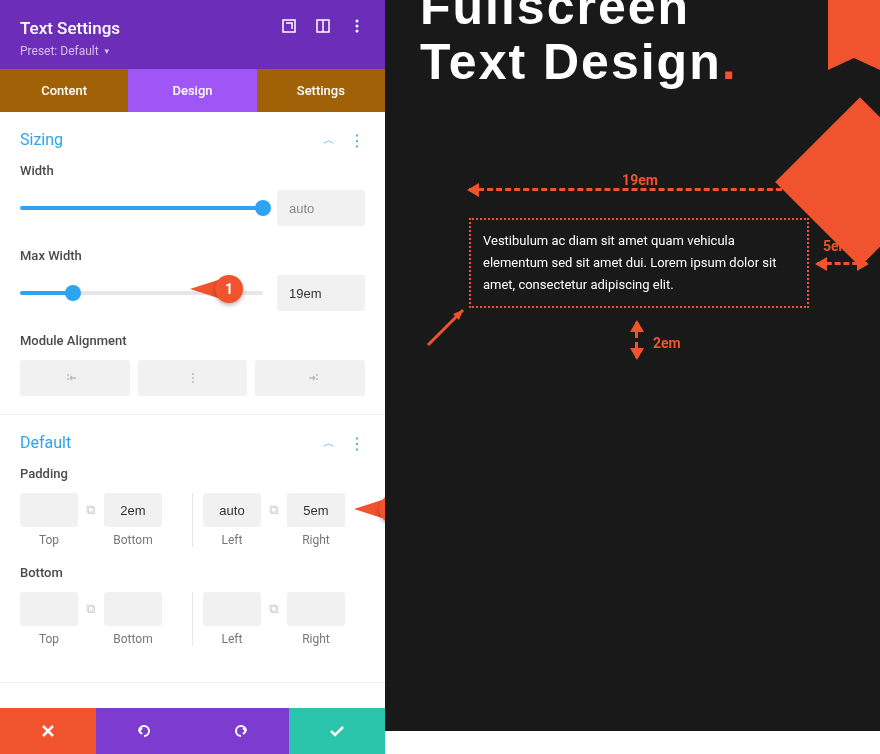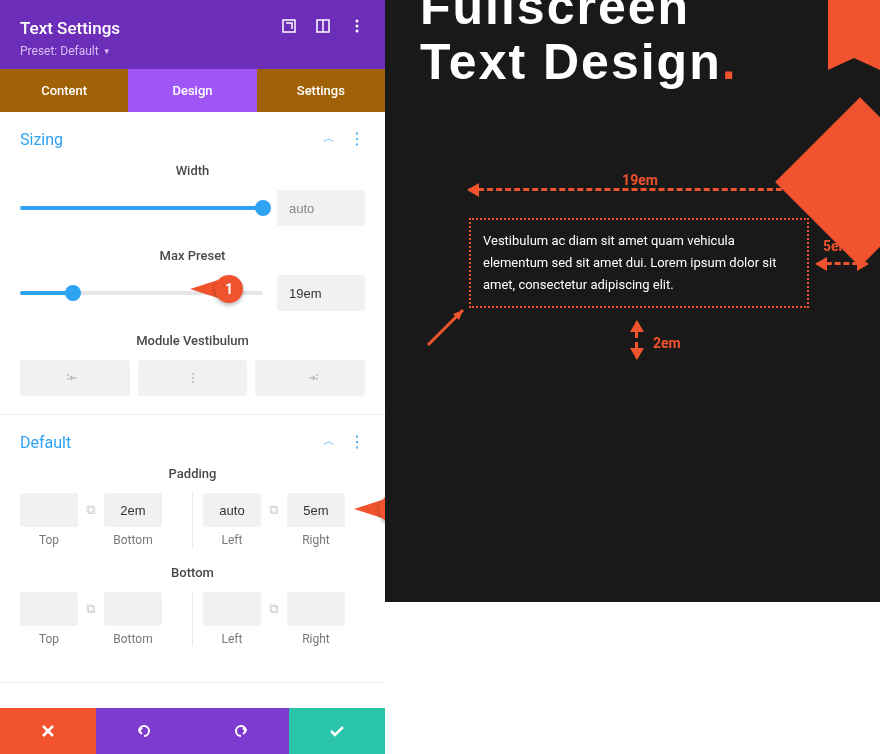--- a/index.html
+++ b/index.html
@@ -1,18 +1,18 @@
 <!DOCTYPE html>
 <html><head>
 <meta charset="utf-8">
 <style>
 * { box-sizing: border-box; margin: 0; padding: 0; }
 body { font-family: -apple-system, BlinkMacSystemFont, "Segoe UI", Roboto, sans-serif; width: 880px; height: 754px; display: flex; overflow: hidden; }
 .panel { width: 385px; height: 754px; background: #fff; display: flex; flex-direction: column; position: relative; }
-.preview { flex: 1; height: 602px; background: #191919; position: relative; overflow: hidden; }
+.preview { flex: 1; height: 731px; background: #191919; position: relative; overflow: hidden; }
 
 
 .hdr { background: #6c2eb9; color: #fff; padding: 18px 20px 10px; }
 .hdr-top { display: flex; align-items: flex-start; justify-content: space-between; }
 .hdr-title { font-size: 17px; font-weight: 500; }
 .hdr-icons { display: flex; gap: 18px; align-items: center; }
 .hdr-icon { width: 16px; height: 16px; display: flex; align-items: center; justify-content: center; cursor: pointer; }
 .preset { font-size: 12px; color: #d7bef2; margin-top: 6px; cursor: pointer; display: inline-flex; align-items: center; gap: 4px; }
 .preset-caret { font-size: 8px; }
 
@@ -20,27 +20,27 @@
 .tabs { display: flex; background: #a16207; }
 .tab { flex: 1; text-align: center; padding: 14px 0; color: #fff; font-size: 13px; font-weight: 500; cursor: pointer; }
 .tab.active { background: #a056f7; }
 
 
 .body { flex: 1; overflow-y: auto; padding: 0; }
 .body::-webkit-scrollbar { width: 6px; }
 .body::-webkit-scrollbar-thumb { background: #4a5568; border-radius: 3px; }
 
 .section { padding: 18px 20px; border-bottom: 1px solid #eee; }
-.section-hdr { display: flex; align-items: flex-start; justify-content: space-between; margin-bottom: 14px; }
+.section-hdr { display: flex; align-items: flex-end; justify-content: space-between; margin-bottom: 14px; }
 .section-title { color: #2ea3f2; font-size: 16px; font-weight: 400; }
 .section-ctrl { display: flex; gap: 14px; align-items: center; color: #2ea3f2; }
 .chev { cursor: pointer; font-size: 12px; }
 .dots { cursor: pointer; font-size: 16px; line-height: 1; }
 
-.field-label { font-size: 13px; color: #4a4a4a; font-weight: 500; margin-bottom: 12px; text-align: center; }
+.field-label { font-size: 13px; color: #4a4a4a; font-weight: 500; margin-bottom: 12px; }
 .slider-row { display: flex; align-items: center; gap: 14px; margin-bottom: 22px; }
 .slider { flex: 1; height: 4px; background: #e6e6e6; border-radius: 2px; position: relative; cursor: pointer; }
 .slider-fill { position: absolute; left: 0; top: 0; bottom: 0; background: #2ea3f2; border-radius: 2px; }
 .slider-thumb { position: absolute; top: 50%; width: 16px; height: 16px; background: #2ea3f2; border-radius: 50%; transform: translate(-50%, -50%); }
 .val-input { width: 88px; height: 36px; background: #f1f1f1; border: none; border-radius: 3px; padding: 0 12px; font-size: 13px; color: #888; text-align: left; }
 
 .align-row { display: flex; gap: 8px; }
 .align-btn { flex: 1; height: 36px; background: #f1f1f1; border-radius: 3px; display: flex; align-items: center; justify-content: center; cursor: pointer; color: #bbb; }
 
 .callout { position: absolute; display: flex; align-items: center; z-index: 10; }
@@ -150,34 +150,34 @@
 
       <div class="field-label">Width</div>
       <div class="slider-row">
         <div class="slider">
           <div class="slider-fill" style="width:100%"></div>
           <div class="slider-thumb" style="left:100%"></div>
         </div>
         <input class="val-input" value="auto" style="">
       </div>
 
-      <div class="field-label">Max Preset</div>
+      <div class="field-label">Max Width</div>
       <div class="slider-row" style="position:relative">
         <div class="slider">
           <div class="slider-fill" style="width:22%"></div>
           <div class="slider-thumb" style="left:22%"></div>
         </div>
         <input class="val-input" style="color: rgb(51, 51, 51);" value="19em">
         <div class="callout" style="left:170px; top:0px;">
           <div class="callout-pointer"></div>
           <div class="callout-circle">1</div>
         </div>
       </div>
 
-      <div class="field-label">Module Vestibulum</div>
+      <div class="field-label">Module Alignment</div>
       <div class="align-row">
         <div class="align-btn">
             <svg width="18" height="12" viewBox="0 0 18 12" fill="none" stroke="#bbb" stroke-width="1.5">
               <line x1="2" y1="2" x2="2" y2="10" stroke-dasharray="2 2"></line>
               <path d="M10 6 L4 6 M4 6 L6 4 M4 6 L6 8"></path>
             </svg>
           </div>
         <div class="align-btn">
             <svg width="18" height="12" viewBox="0 0 18 12" fill="none" stroke="#bbb" stroke-width="1.5">
               <line x1="9" y1="1" x2="9" y2="11" stroke-dasharray="2 2"></line>

